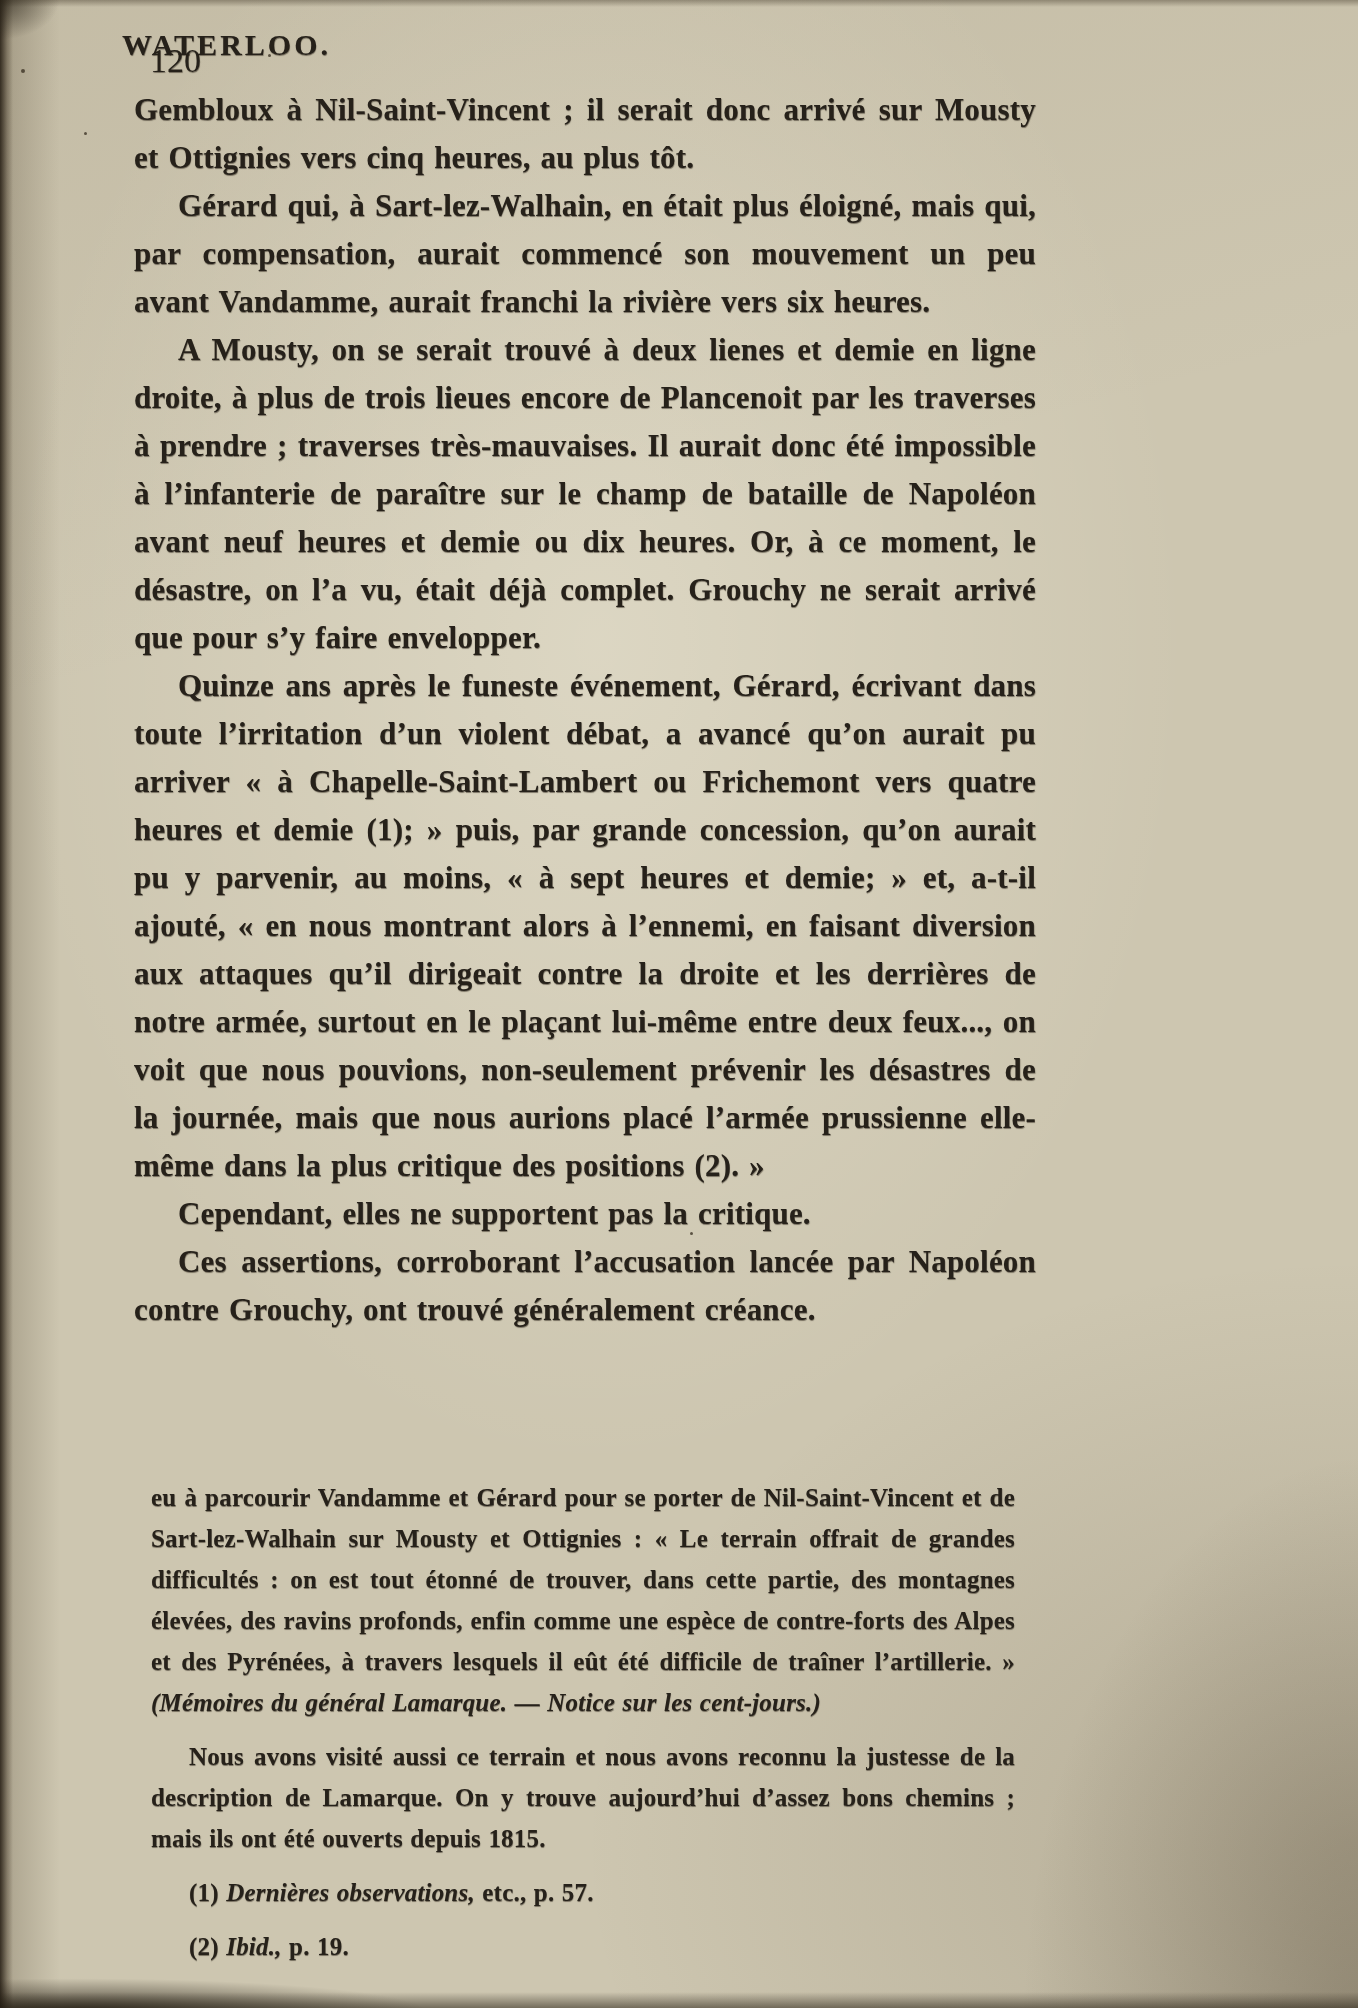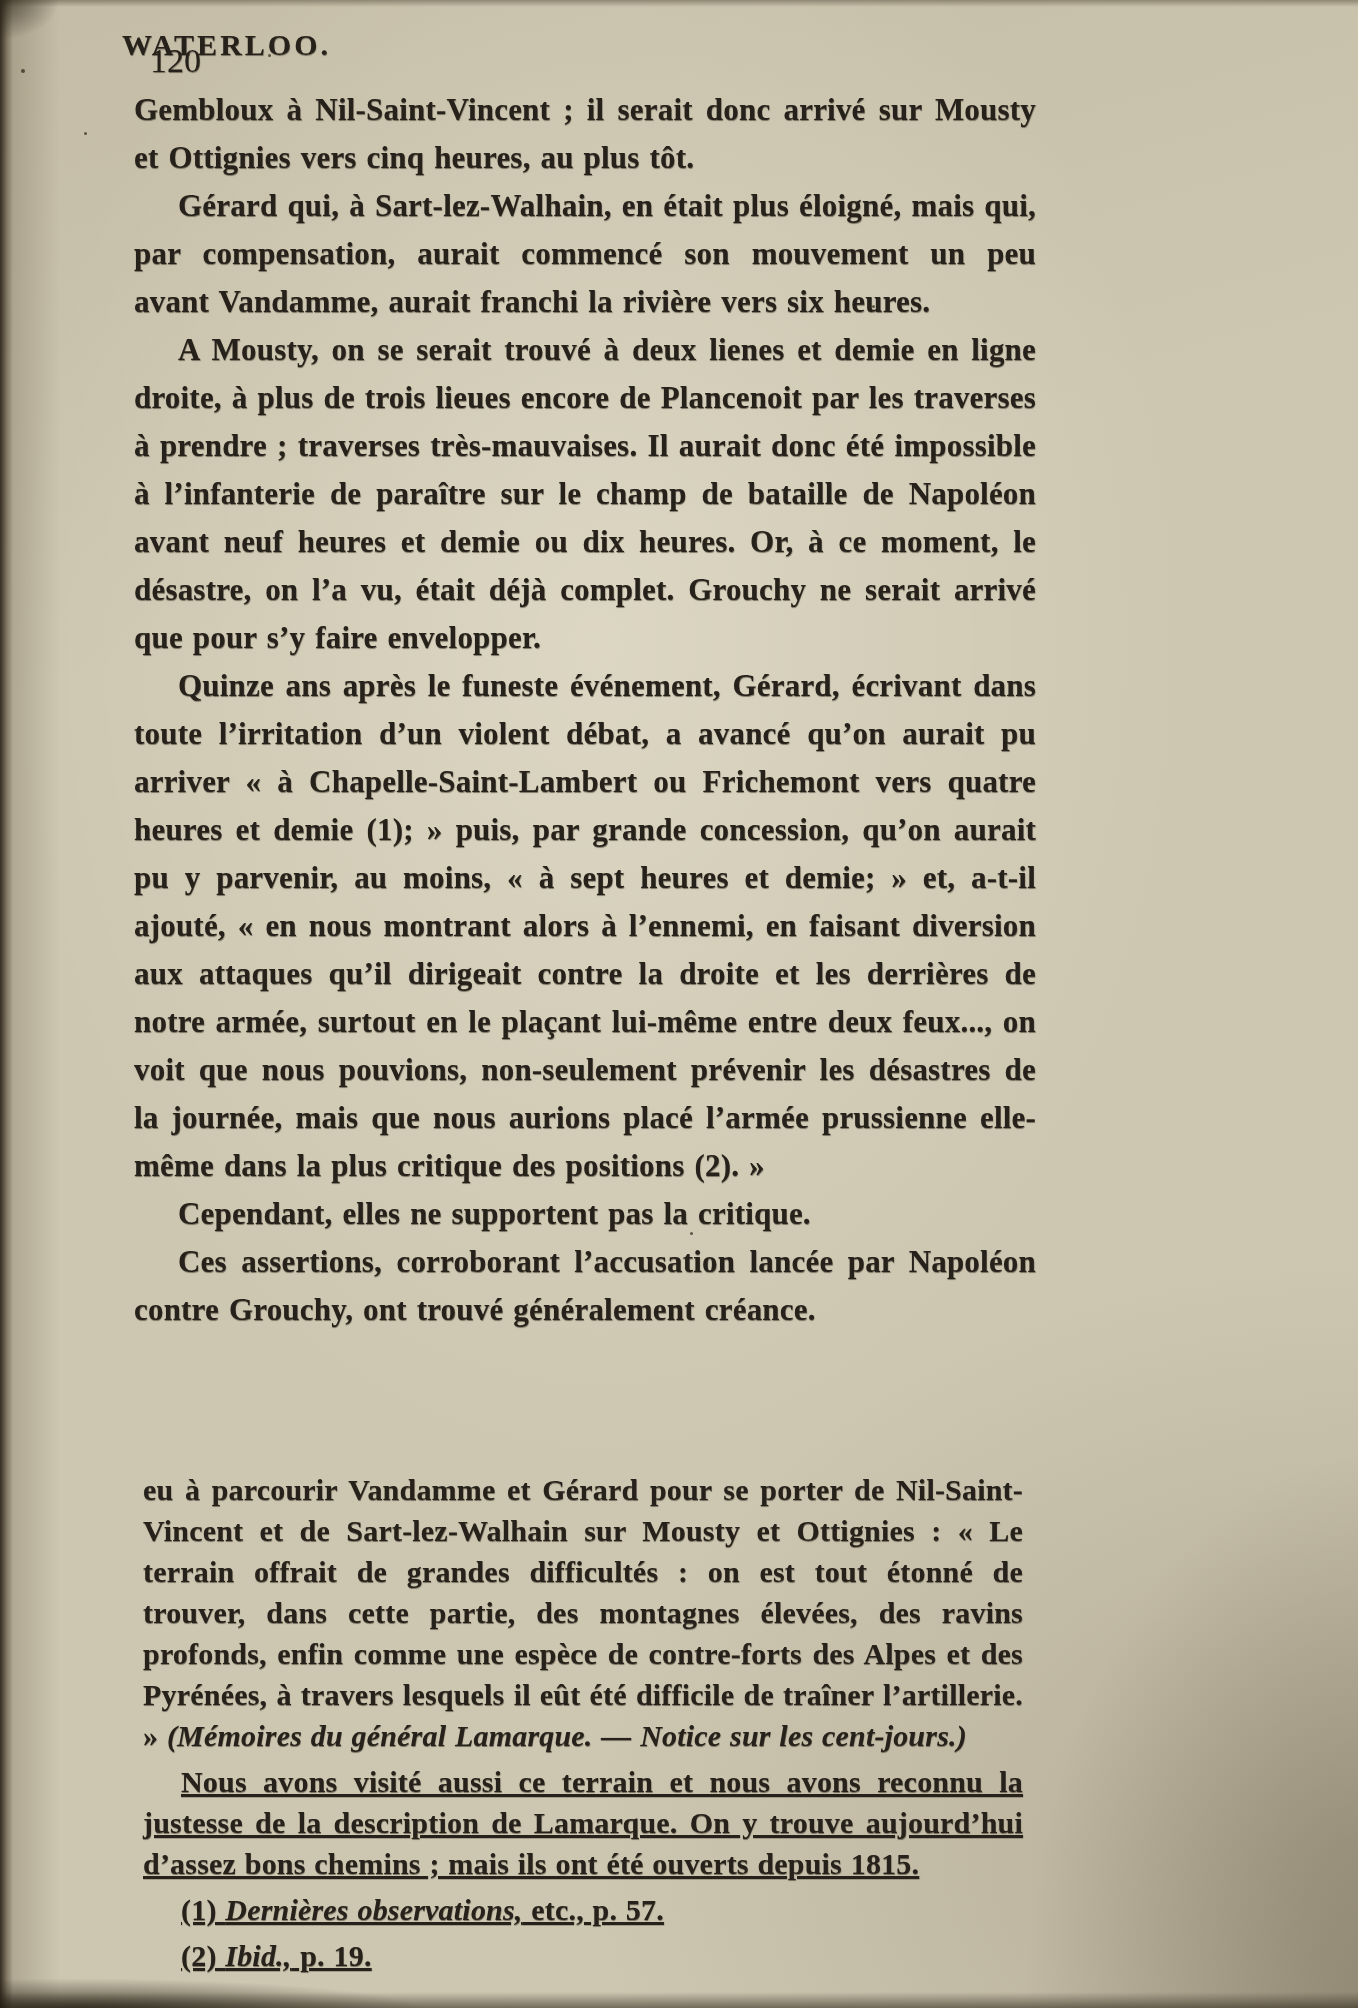--- a/index.html
+++ b/index.html
@@ -72,29 +72,29 @@
     letter-spacing: 0.2px;
     word-spacing: 2px;
     text-shadow: 0.4px 0.7px 0.8px rgba(38,30,20,0.5);
   }
   .main-text p.indent { text-indent: 44px; }
 
   .footnotes {
     position: absolute; left: 138px; top: 1464px; width: 890px;
   }
   .footnotes p {
-    margin: 5px;
-    font-size: 30px; line-height: 41px; font-weight: bold;
+    margin: 13px;
+    font-size: 25px; line-height: 41px; font-weight: bold;
     color: #26211a;
     text-align: justify;
     letter-spacing: 0.2px;
     word-spacing: 1px;
     text-shadow: 0.3px 0.5px 0.7px rgba(38,30,20,0.5);
   }
-  .footnotes p.indent { text-indent: 38px; text-decoration: underline; }
+  .footnotes p.indent { text-indent: 38px; }
   .footnotes .ital { font-style: italic; }
 </style>
 </head>
 <body>
 
 <div class="page">
 
   <div class="gutter-shade"></div>
   <div class="edge-left"></div>
   <div class="edge-top"></div>

